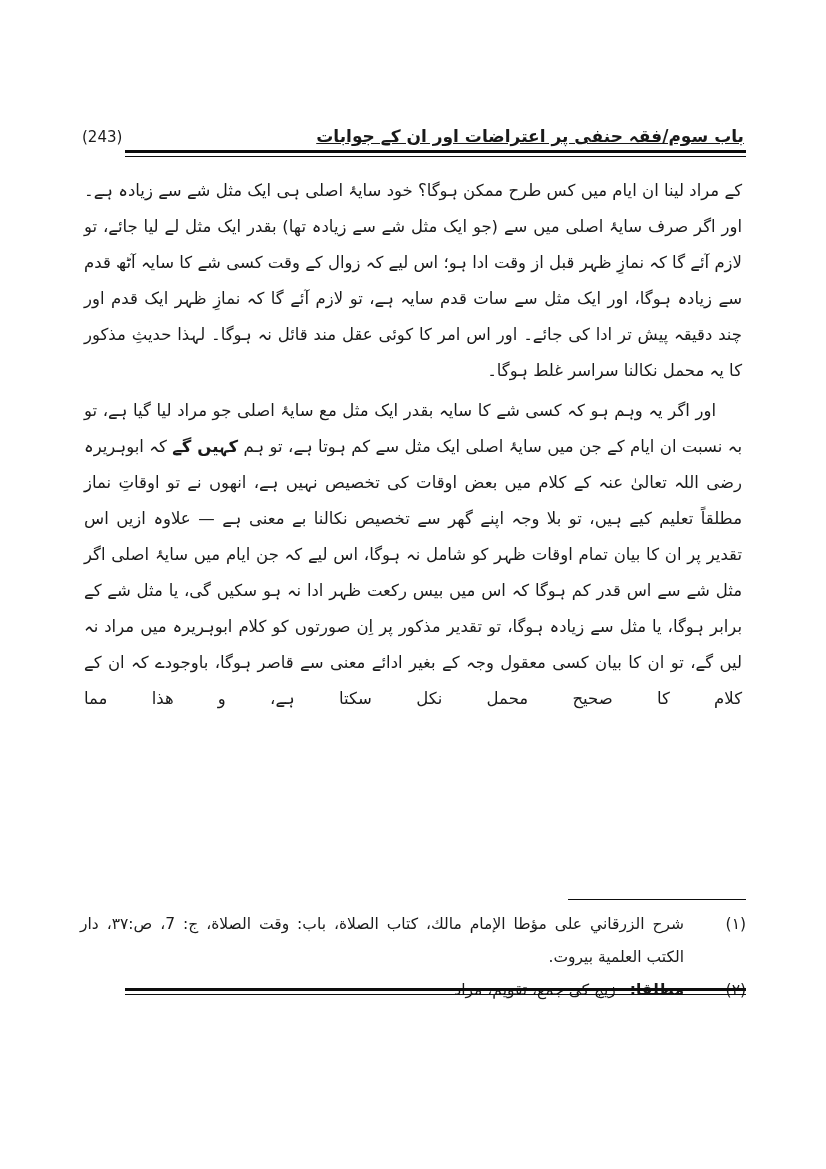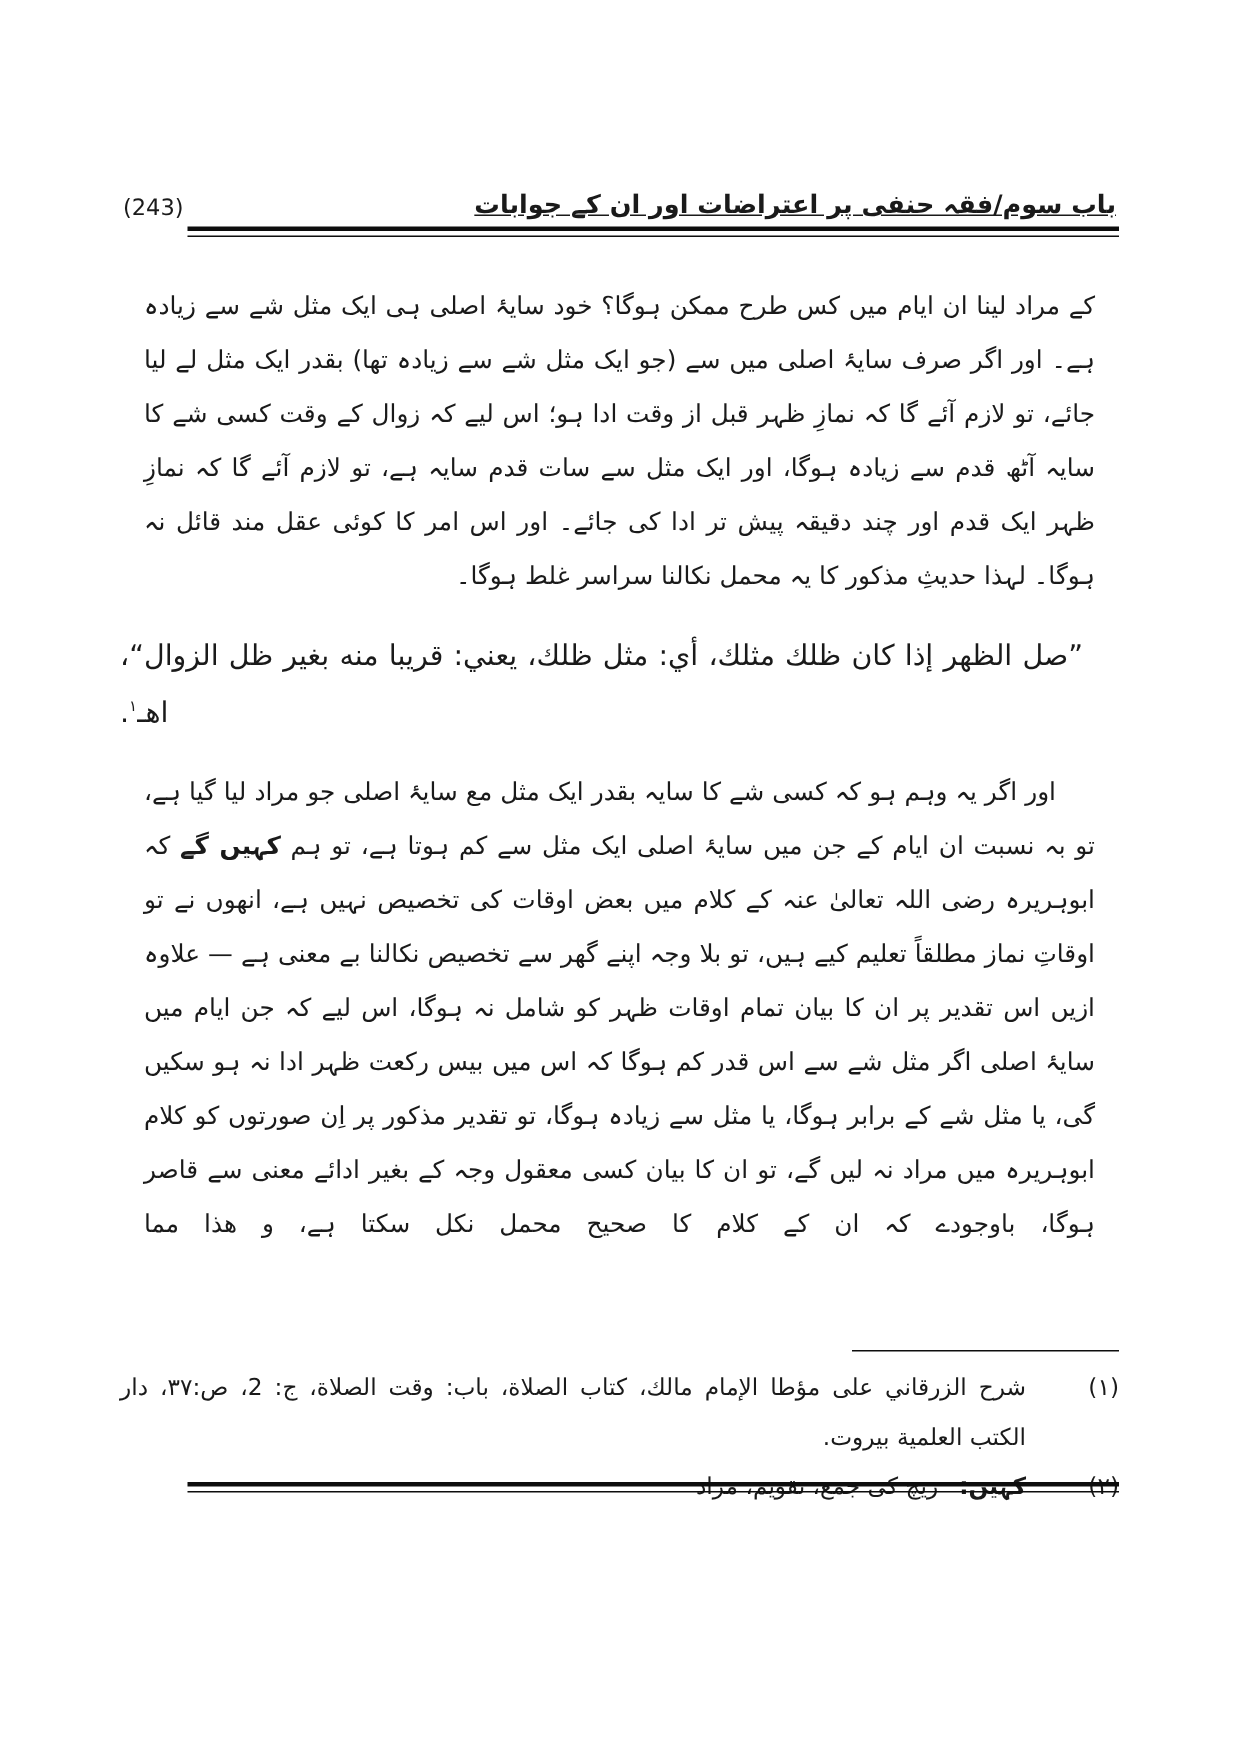--- a/index.html
+++ b/index.html
@@ -48,21 +48,21 @@
   .body-text {
     margin-top:12px;
     height:724px;
     overflow:hidden;
     font-size:16.5px;
     line-height:36px;
   }
   .para {
     direction:rtl;
     text-align:justify;
-    margin:16px;
+    margin:4px;
   }
   .indent { text-indent:26px; }
   .fill-last { text-align-last:justify; }
   .arabic {
     font-size:19px;
     line-height:38px;
   }
   .quote-block {
     direction:rtl;
     text-align:justify;
@@ -112,41 +112,38 @@
 
     <div class="double-rule top"></div>
 
     <main class="body-text">
 
       <p class="para">
         <span>کے مراد لینا ان ایام میں کس طرح ممکن ہوگا؟ خود سایۂ اصلی ہی ایک مثل شے سے زیادہ ہے۔ اور اگر صرف سایۂ اصلی میں سے (جو ایک مثل شے سے زیادہ تھا) بقدر ایک مثل لے لیا جائے، تو لازم آئے گا کہ نمازِ ظہر قبل از وقت ادا ہو؛ اس لیے کہ زوال کے وقت کسی شے کا سایہ آٹھ قدم سے زیادہ ہوگا، اور ایک مثل سے سات قدم سایہ ہے، تو لازم آئے گا کہ نمازِ ظہر ایک قدم اور چند دقیقہ پیش تر ادا کی جائے۔ اور اس امر کا کوئی عقل مند قائل نہ ہوگا۔ لہذا حدیثِ مذکور کا یہ محمل نکالنا سراسر غلط ہوگا۔</span>
       </p>
 
 
-      <div class="quote-block arabic">
-        <span>”صل الظهر إذا كان ظلك مثلك، أي: مثل ظلك، يعني: قريبا منه بغير ظل الزوال“، اهـ</span><sup class="fn-ref">۱</sup><span>.</span>
-      </div>
 
       <p class="para indent fill-last">
         <span>اور اگر یہ وہم ہو کہ کسی شے کا سایہ بقدر ایک مثل مع سایۂ اصلی جو مراد لیا گیا ہے، تو بہ نسبت ان ایام کے جن میں سایۂ اصلی ایک مثل سے کم ہوتا ہے، تو ہم </span><span class="bold">کہیں گے</span><span> کہ ابوہریرہ رضی اللہ تعالیٰ عنہ کے کلام میں بعض اوقات کی تخصیص نہیں ہے، انھوں نے تو اوقاتِ نماز مطلقاً تعلیم کیے ہیں، تو بلا وجہ اپنے گھر سے تخصیص نکالنا بے معنی ہے — علاوہ ازیں اس تقدیر پر ان کا بیان تمام اوقات ظہر کو شامل نہ ہوگا، اس لیے کہ جن ایام میں سایۂ اصلی اگر مثل شے سے اس قدر کم ہوگا کہ اس میں بیس رکعت ظہر ادا نہ ہو سکیں گی، یا مثل شے کے برابر ہوگا، یا مثل سے زیادہ ہوگا، تو تقدیر مذکور پر اِن صورتوں کو کلام ابوہریرہ میں مراد نہ لیں گے، تو ان کا بیان کسی معقول وجہ کے بغیر ادائے معنی سے قاصر ہوگا، باوجودے کہ ان کے کلام کا صحیح محمل نکل سکتا ہے، و ھذا مما</span>
       </p>
 
     </main>
 
     <div class="fn-sep"></div>
 
     <section class="footnotes">
       <div class="fn-row">
         <span class="fn-num">(۱)</span>
-        <span class="fn-text">شرح الزرقاني على مؤطا الإمام مالك، كتاب الصلاة، باب: وقت الصلاة، ج: 2، ص:۳۷، دار الكتب العلمية بيروت.</span>
+        <span class="fn-text">شرح الزرقاني على مؤطا الإمام مالك، كتاب الصلاة، باب: وقت الصلاة، ج: 7، ص:۳۷، دار الكتب العلمية بيروت.</span>
       </div>
       <div class="fn-row">
         <span class="fn-num">(۲)</span>
         <span class="fn-text">
-          <span class="fn-term">کہیں:</span><span>زیچ کی جمع، تقویم، مراد</span>
+          <span class="fn-term">مطلقا:</span><span>زیچ کی جمع، تقویم، مراد</span>
         </span>
       </div>
     </section>
 
   </div>
 
   <div class="double-rule bottom"></div>
 </div>
 
 </body></html>

